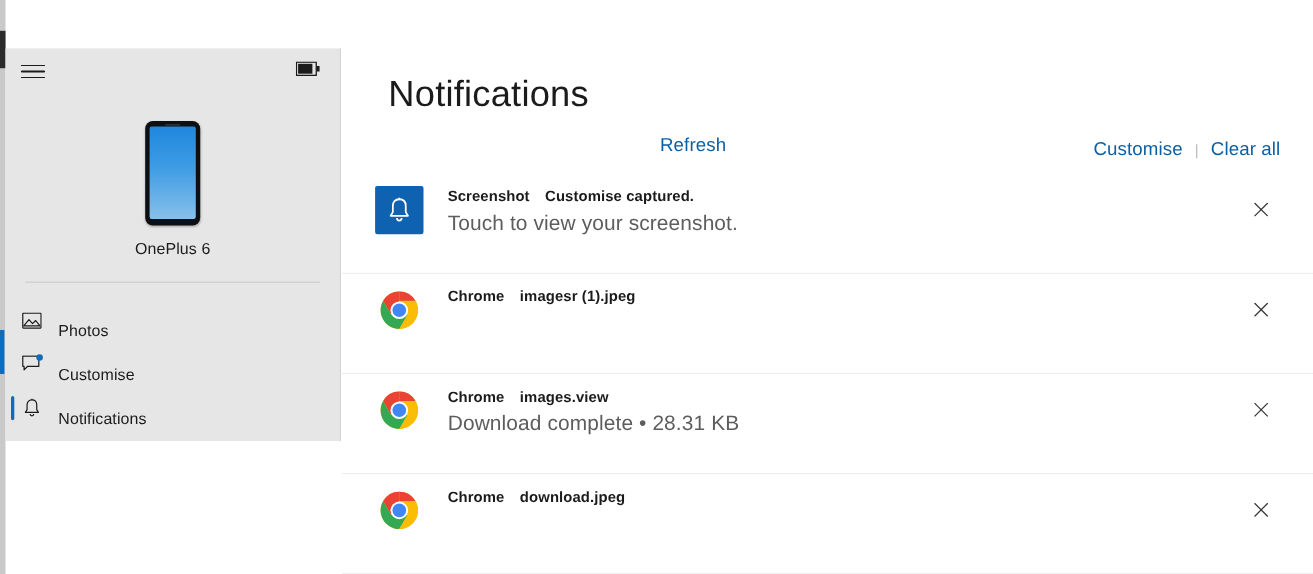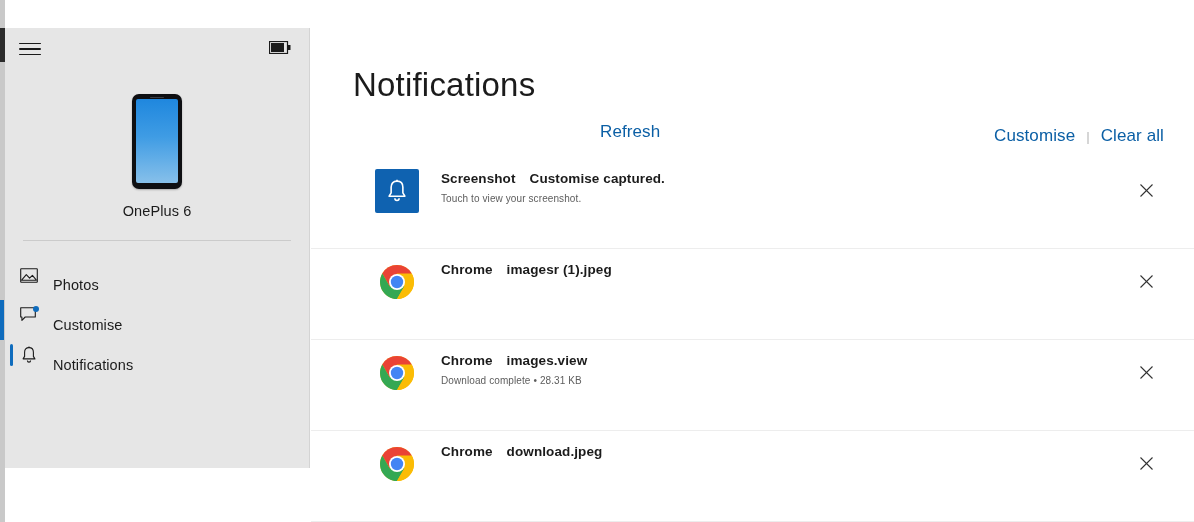--- a/index.html
+++ b/index.html
@@ -27,21 +27,21 @@
   }
   .win-controls { position: absolute; right: 0; top: 0; height: 28px; display: flex; }
   .win-btn {
     width: 46px; height: 28px; display: flex; align-items: center; justify-content: center;
     color: #2b2b2b;
   }
   .win-btn svg { display: block; }
 
   
   .sidebar {
-    position: absolute; left: 5px; top: 28px; width: 305px; height: 440px;
+    position: absolute; left: 5px; top: 44px; width: 305px; height: 357px;
     background: #e6e6e6; border-right: 1px solid #d4d4d4;
   }
   .sidebar-top { position: relative; height: 40px; }
   .hamburger {
     position: absolute; left: 10px; top: 9px; width: 30px; height: 24px;
     display: flex; flex-direction: column; justify-content: center; gap: 4px; padding: 0 4px;
   }
   .hamburger span { display: block; height: 1.4px; background: #1b1b1b; border-radius: 1px; }
   .battery { position: absolute; right: 18px; top: 12px; width: 22px; height: 13px; }
 
@@ -95,35 +95,35 @@
     font-size: 17px; color: #0b5fa5; letter-spacing: .1px;
   }
   .refresh { position: absolute; left: 289px; top: 8px; }
   .right-links {
     position: absolute; right: 30px; top: 12px; display: flex; align-items: center; gap: 11px;
   }
   .sep-pipe { color: #b9b9b9; font-size: 13.5px; }
 
   .list { margin-top: 2px; }
   .row {
-    position: relative; height: 91px; padding-left: 64px;
+    position: relative; height: 91px; padding-left: 30px;
     display: flex; align-items: flex-start;
     border-bottom: 1px solid #ededed;
   }
   .row-inner { display: flex; gap: 22px; padding-top: 11px; }
   .app-icon { width: 44px; height: 44px; flex: 0 0 44px; position: relative; }
   .bell-tile {
     width: 44px; height: 44px; background: #0f62b0; border-radius: 2px;
     display: flex; align-items: center; justify-content: center;
   }
   .row-text { padding-top: 2px; }
   .row-line1 { display: flex; align-items: baseline; gap: 14px; }
   .app-name { font-size: 13.5px; font-weight: bold; color: #1b1b1b; letter-spacing: .1px; }
   .row-title { font-size: 13.5px; font-weight: bold; color: #1b1b1b; letter-spacing: .1px; }
-  .row-body { font-size: 10px; color: #5d5d5d; margin-top: 7px; letter-spacing: .1px; }
+  .row-body { font-size: 19px; color: #5d5d5d; margin-top: 7px; letter-spacing: .1px; }
   .dismiss {
     position: absolute; right: 33px; top: 17px; width: 30px; height: 30px;
     display: flex; align-items: center; justify-content: center; color: #333;
   }
   .row.partial { border-bottom: 1px solid #ededed; }
 </style>
 </head>
 <body>
 
 <div id="app">

